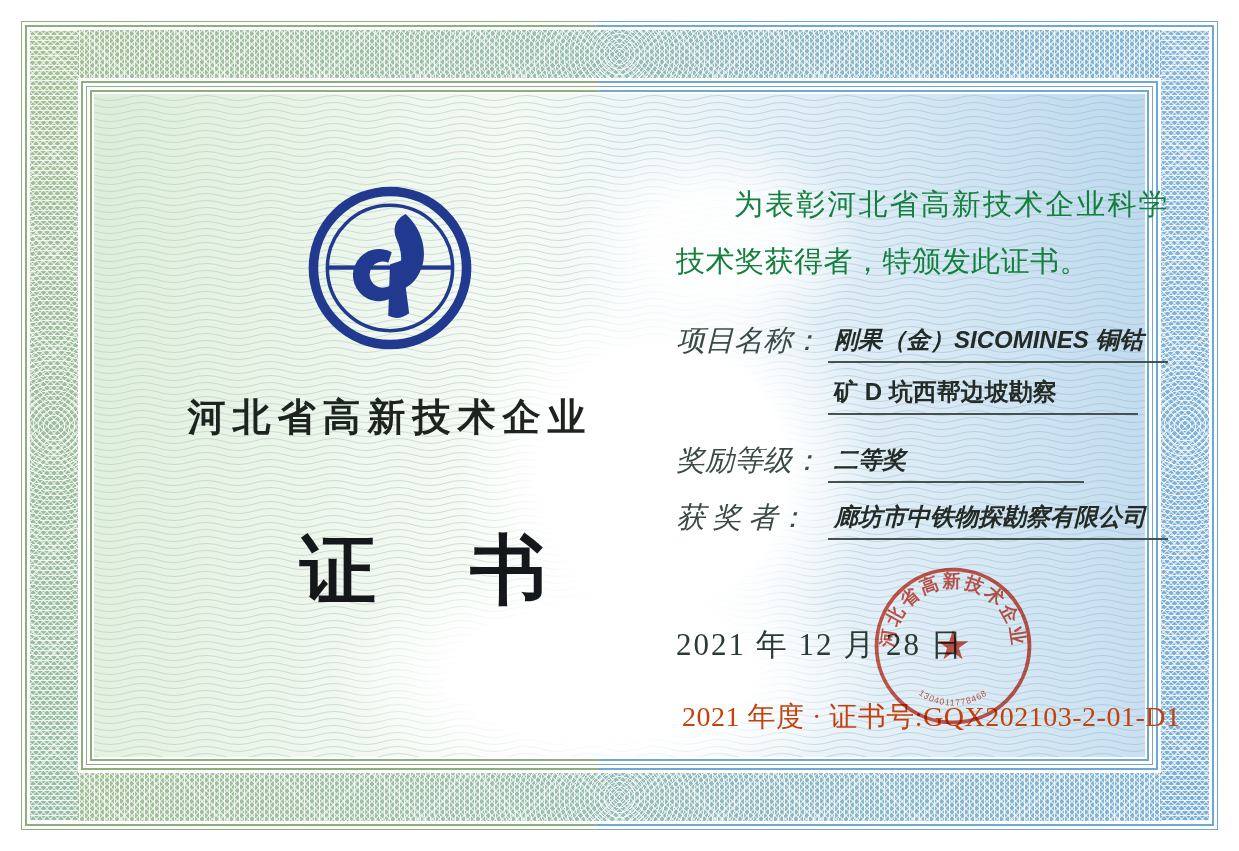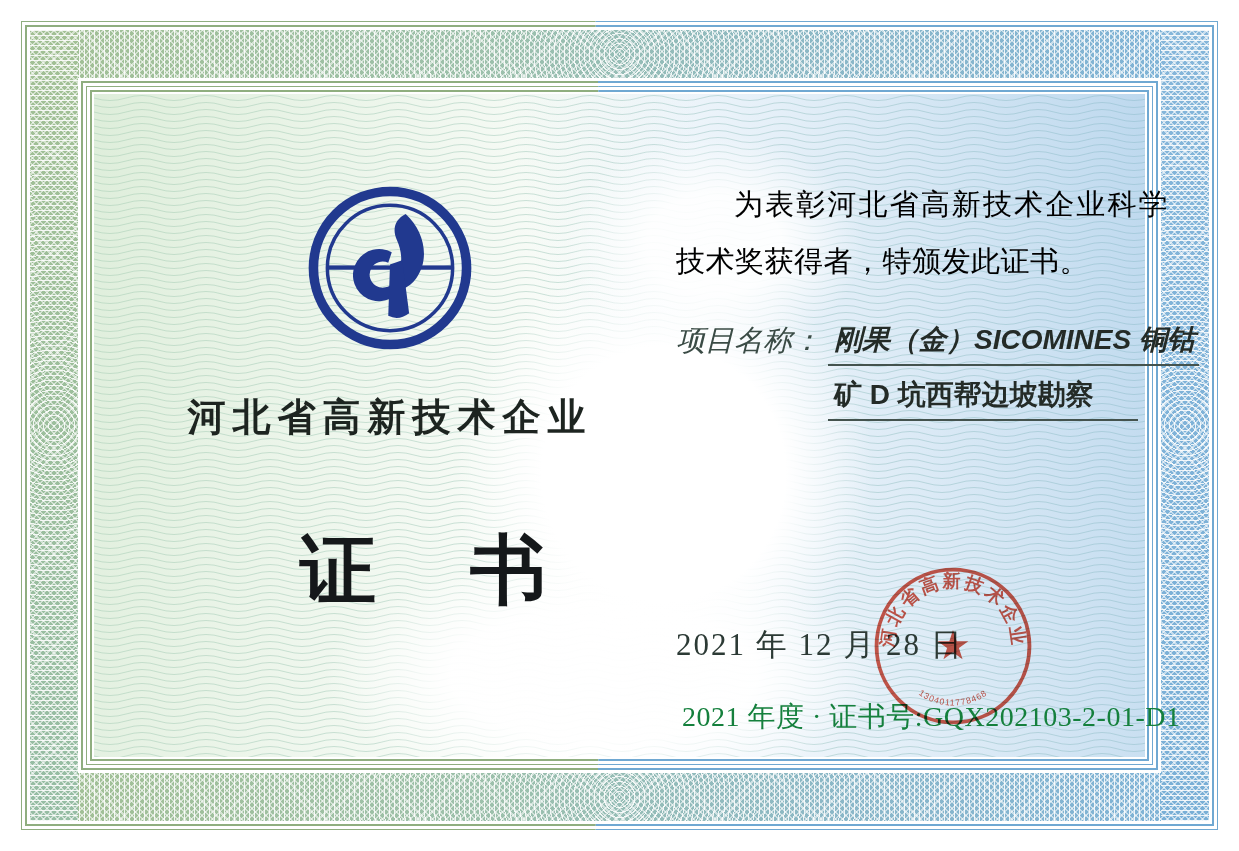--- a/index.html
+++ b/index.html
@@ -60,37 +60,37 @@
   .title-block{position:absolute;left:140px;top:394px;width:500px;text-align:center;
       font-family:"Liberation Sans", sans-serif;color:#1d2420;}
   .title-line{font-size:38px;font-weight:bold;letter-spacing:7px;line-height:46px;}
   .doc-type{position:absolute;left:140px;top:520px;width:500px;text-align:right;
       font-family:"Liberation Sans", sans-serif;color:#15181a;
       font-size:76px;font-weight:bold;letter-spacing:94px;margin:0;
       text-indent:47px;}
 
   
   .intro{position:absolute;left:676px;top:176px;width:492px;
-      font-size:29px;line-height:57px;color:#000000;letter-spacing:.5px;
+      font-size:29px;line-height:57px;color:#15803d;letter-spacing:.5px;
       text-indent:2em;text-align:justify;font-family:Liberation Serif, serif;}
   .fields{position:absolute;left:676px;top:318px;width:492px;}
   .frow{display:flex;align-items:center;height:50px;font-style:italic;}
   .flabel{flex:0 0 152px;font-size:29px;color:#3a4b45;padding-bottom:4px;white-space:nowrap;}
   .fval{border-bottom:2px solid #44534e;font-family:"Liberation Sans", sans-serif;
-      font-weight:bold;font-size:28px;color:#242b27;padding:0 4px 5px 6px;white-space:nowrap;}
+      font-weight:bold;font-size:24px;color:#242b27;padding:0 4px 5px 6px;white-space:nowrap;}
   .w-fill{flex:1;}
   .w-wrap{width:300px;}
   .w-mid{width:246px;}
   .w-winner{width:332px;}
   .wrapline{margin-left:152px;height:48px;display:flex;align-items:flex-start;}
   .gap1{height:8px;} .gap2{height:7px;}
   .issue-date{position:absolute;left:676px;top:624px;width:482px;
       font-size:31px;color:#2c3a35;letter-spacing:2px;}
   .footer-line{position:absolute;left:682px;top:698px;width:492px;
-      font-size:28px;color:#15803d;letter-spacing:.5px;white-space:nowrap;}
+      font-size:28px;color:#c2410c;letter-spacing:.5px;white-space:nowrap;}
 
   
   .seal{position:absolute;left:867px;top:560px;width:172px;height:172px;
       opacity:.85;mix-blend-mode:multiply;}
 </style>
 </head>
 <body>
 
 <div class="page">
 
@@ -237,21 +237,29 @@
     <div class="frow">
       <span class="flabel">项目名称：</span>
       <span class="fval w-fill">刚果（金）SICOMINES 铜钴</span>
     </div>
     <div class="gap1"></div>
     <div class="wrapline">
       <span class="fval w-wrap">矿 D 坑西帮边坡勘察</span>
     </div>
     <div class="gap2"></div>
     <div class="gap2"></div>
+    <div class="frow">
+      <span class="flabel">奖励等级：</span>
+      <span class="fval w-mid">二等奖</span>
+    </div>
     <div class="gap2"></div>
+    <div class="frow">
+      <span class="flabel">获 奖 者：</span>
+      <span class="fval w-winner">廊坊市中铁物探勘察有限公司</span>
+    </div>
   </div>
 
   <div class="issue-date">2021 年 12 月 28 日</div>
   <div class="footer-line">2021 年度 · 证书号:GQX202103-2-01-D1</div>
 
   <svg class="seal" viewBox="-90 -90 180 180">
     <defs>
       <path id="sealArcTop" d="M -60,16 A 62 62 0 1 1 60,16"></path>
       <path id="sealArcBottom" d="M -44,44 A 62 62 0 0 0 44,44"></path>
     </defs>

